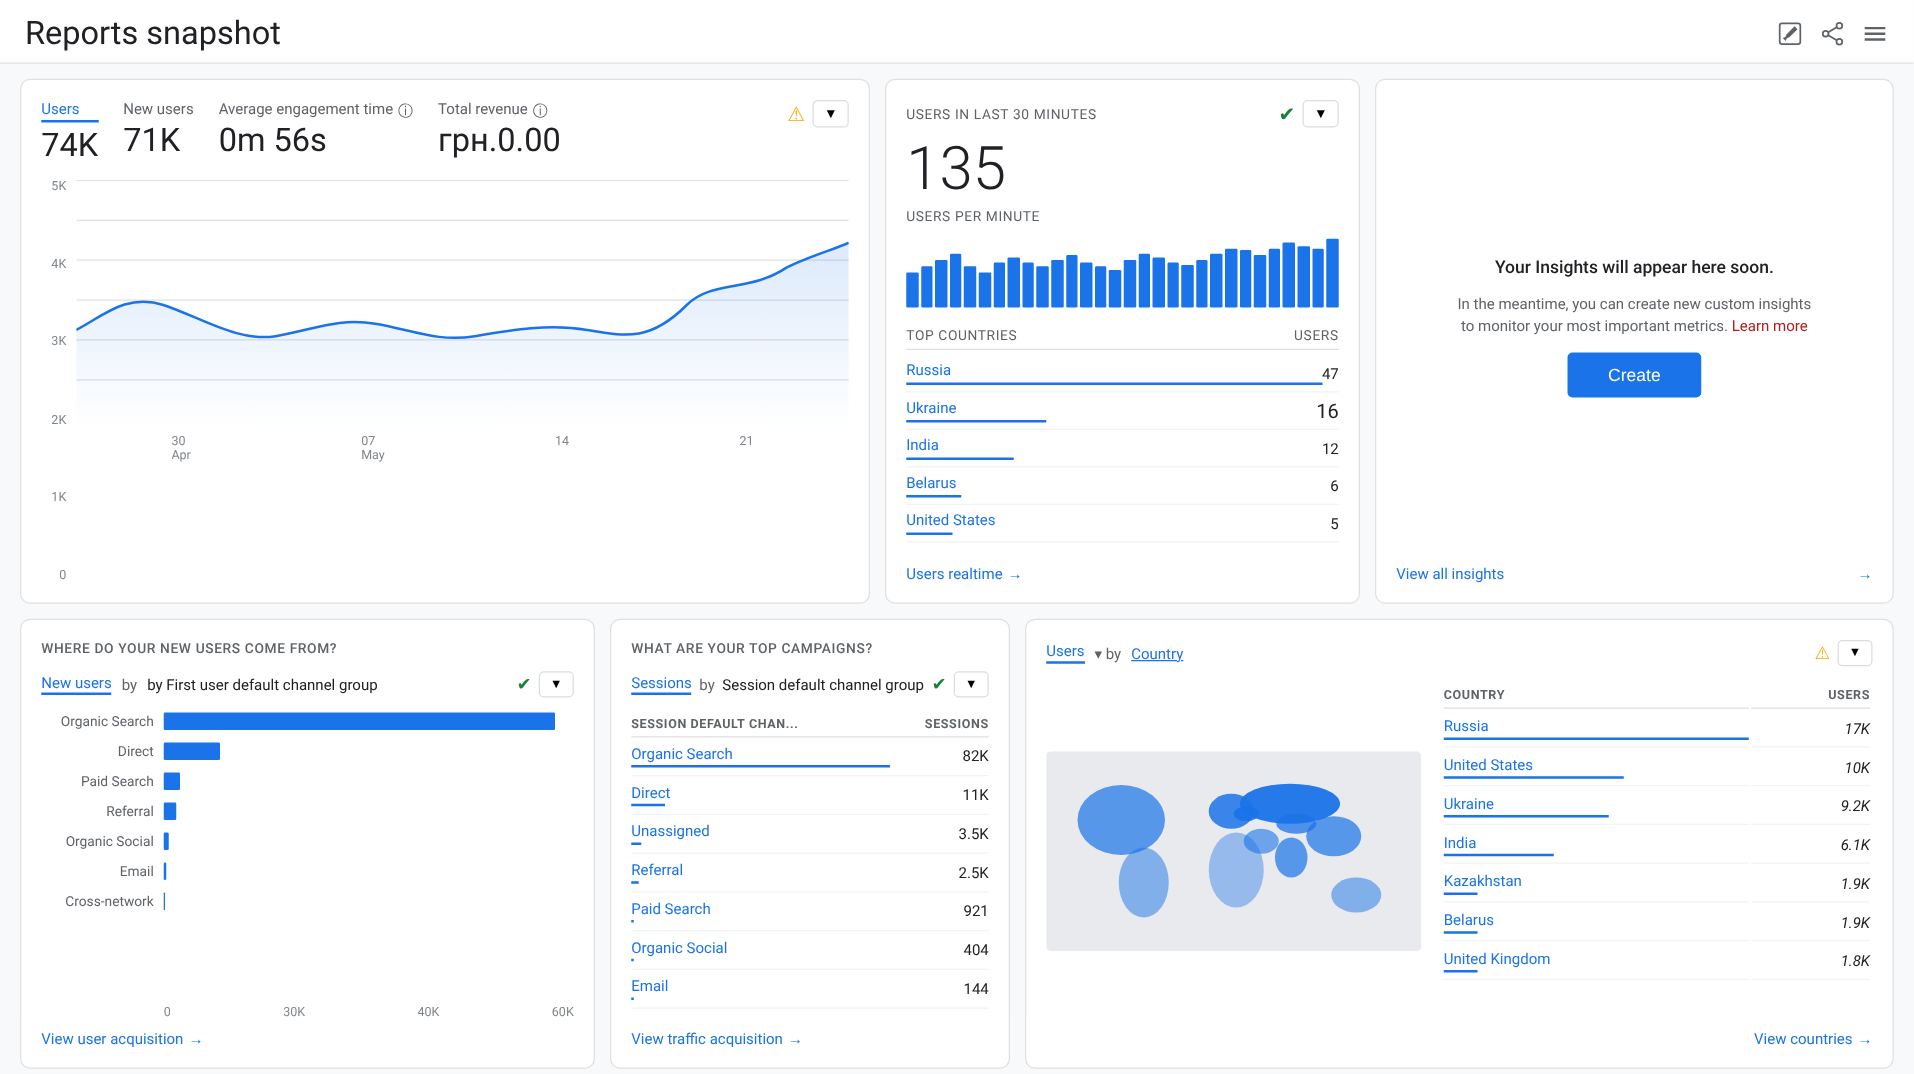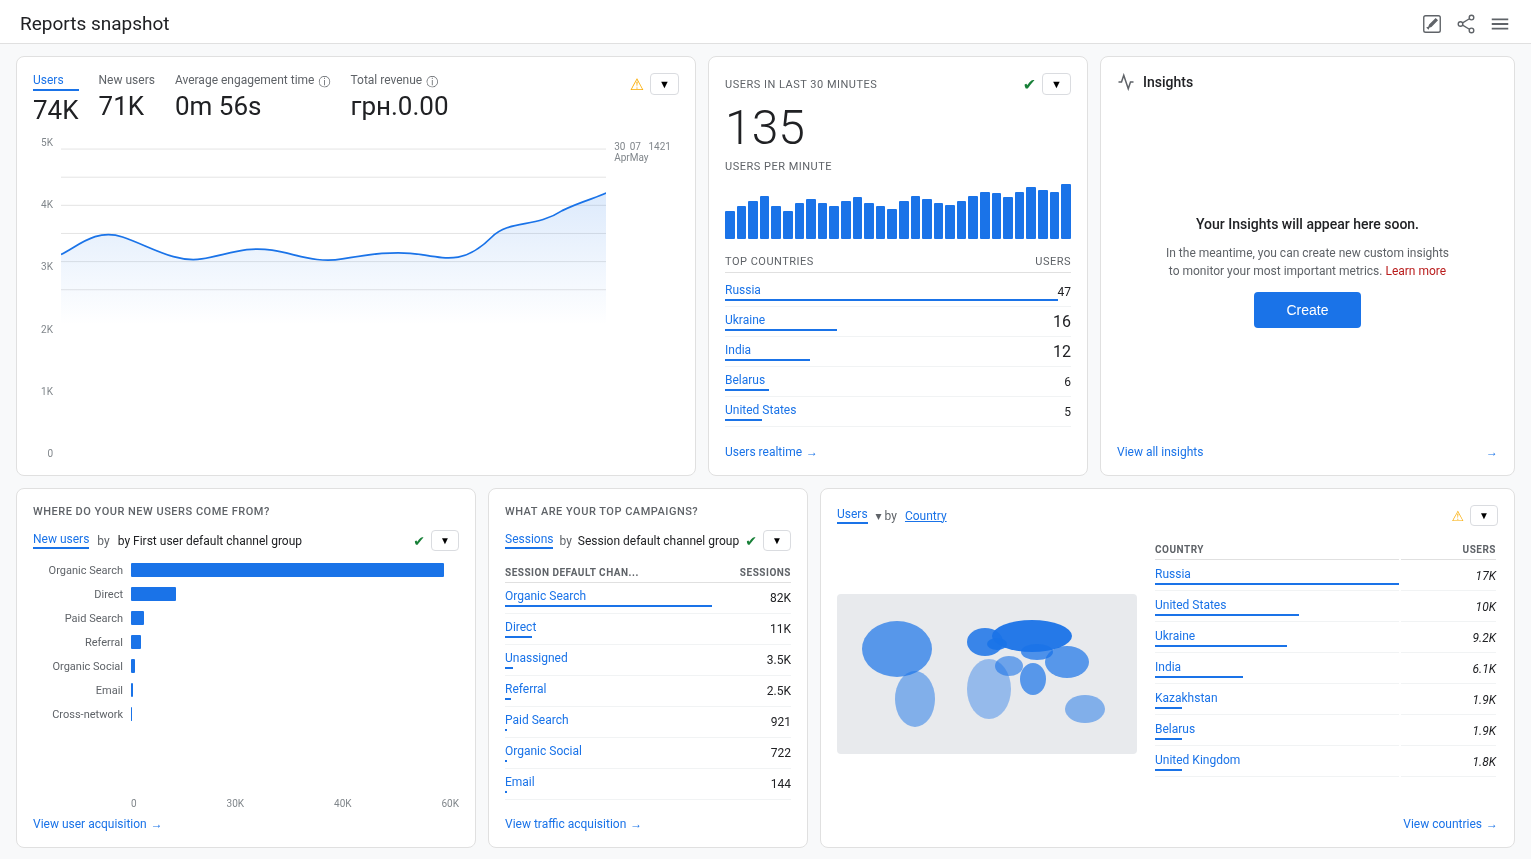--- a/index.html
+++ b/index.html
@@ -2,21 +2,21 @@
 <html><head>
   <meta charset="utf-8">
   <style>
     * { box-sizing: border-box; margin: 0; padding: 0; }
     body { font-family: 'Google Sans', Roboto, Arial, sans-serif; background: #f8f9fa; color: #202124; font-size: 13px; }
     
     .page-header {
       display: flex; align-items: center; justify-content: space-between;
       padding: 12px 20px 8px; background: #fff; border-bottom: 1px solid #e0e0e0;
     }
-    .page-title { font-size: 19px; font-weight: 400; color: #202124; }
+    .page-title { font-size: 26px; font-weight: 400; color: #202124; }
     .header-actions { display: flex; gap: 12px; }
     
     .dashboard { padding: 12px 16px; display: flex; flex-direction: column; gap: 12px; }
     
     .row1 { display: flex; gap: 12px; height: 420px; }
     .row2 { display: flex; gap: 12px; min-height: 360px; }
     
     .card {
       background: #fff; border-radius: 8px; border: 1px solid #e0e0e0;
       padding: 16px; overflow: hidden;
@@ -165,21 +165,21 @@
 
       <div style="display:flex; flex:1;">
         <div class="y-axis">
           <span>0</span>
           <span>1K</span>
           <span>2K</span>
           <span>3K</span>
           <span>4K</span>
           <span>5K</span>
         </div>
-        <div style="flex:1; display:flex; ">
+        <div style="flex:1; display:flex; flex-direction:column;">
           <svg viewBox="0 0 620 200" style="width:100%;height:200px;">
             <defs>
               <linearGradient id="lineGrad" x1="0%" y1="0%" x2="0%" y2="100%">
                 <stop offset="0%" style="stop-color:#1a73e8;stop-opacity:0.15"></stop>
                 <stop offset="100%" style="stop-color:#1a73e8;stop-opacity:0"></stop>
               </linearGradient>
             </defs>
 
             <line x1="0" y1="160" x2="620" y2="160" stroke="#e0e0e0" stroke-width="1"></line>
             <line x1="0" y1="128" x2="620" y2="128" stroke="#e0e0e0" stroke-width="1"></line>
@@ -266,21 +266,21 @@
       <a class="country-name" style="color:#1a73e8;text-decoration:none;font-size:12px;cursor:pointer;">Ukraine</a>
       <div class="country-bar" style="width:34%;height:2px;background:#1a73e8;margin-top:2px;"></div>
     </div>
     <span class="country-value" style="font-size:16px;">16</span>
   </div>
             <div class="country-row">
     <div style="flex:1;">
       <a class="country-name" style="color:#1a73e8;text-decoration:none;font-size:12px;cursor:pointer;">India</a>
       <div class="country-bar" style="width:26%;height:2px;background:#1a73e8;margin-top:2px;"></div>
     </div>
-    <span class="country-value" style="font-size:16px;">12</span>
+    <span class="country-value" style="font-size:12px;">12</span>
   </div>
             <div class="country-row">
     <div style="flex:1;">
       <a class="country-name" style="color:#1a73e8;text-decoration:none;font-size:12px;cursor:pointer;">Belarus</a>
       <div class="country-bar" style="width:13%;height:2px;background:#1a73e8;margin-top:2px;"></div>
     </div>
     <span class="country-value" style="font-size:12px;">6</span>
   </div>
             <div class="country-row">
     <div style="flex:1;">
@@ -292,26 +292,20 @@
           </div>
       </div>
 
       <div class="view-link">
         <span>Users realtime</span>
         <span>→</span>
       </div>
     </div>
 
     <div class="card card-insights">
-      <div class="insights-header">
-        <svg width="18" height="18" viewBox="0 0 24 24" fill="none" stroke="#5f6368" stroke-width="2">
-          <polyline points="22 12 18 12 15 21 9 3 6 12 2 12"></polyline>
-        </svg>
-        <span class="insights-title">Insights</span>
-      </div>
       <div class="insights-body">
         <div class="insights-body-title">Your Insights will appear here soon.</div>
         <div class="insights-body-text">
           In the meantime, you can create new custom insights<br>to monitor your most important metrics.
           <span class="learn-more">Learn more</span>
         </div>
         <button class="create-btn">Create</button>
       </div>
       <div class="view-link" style="justify-content:space-between;">
         <span>View all insights</span>
@@ -451,21 +445,21 @@
       <span class="camp-name">Paid Search</span>
       <div class="camp-bar" style="width:1%;height:2px;background:#1a73e8;margin-top:2px;min-width:2px;"></div>
     </td>
     <td><span>921</span></td>
   </tr>
             <tr>
     <td>
       <span class="camp-name">Organic Social</span>
       <div class="camp-bar" style="width:0.5%;height:2px;background:#1a73e8;margin-top:2px;min-width:2px;"></div>
     </td>
-    <td><span>722</span></td>
+    <td><span>404</span></td>
   </tr>
             <tr>
     <td>
       <span class="camp-name">Email</span>
       <div class="camp-bar" style="width:0.2%;height:2px;background:#1a73e8;margin-top:2px;min-width:2px;"></div>
     </td>
     <td><span>144</span></td>
   </tr>
           </tbody>
       </table>

